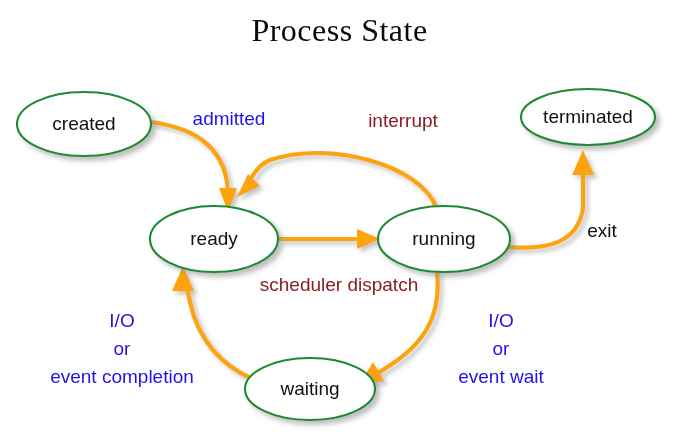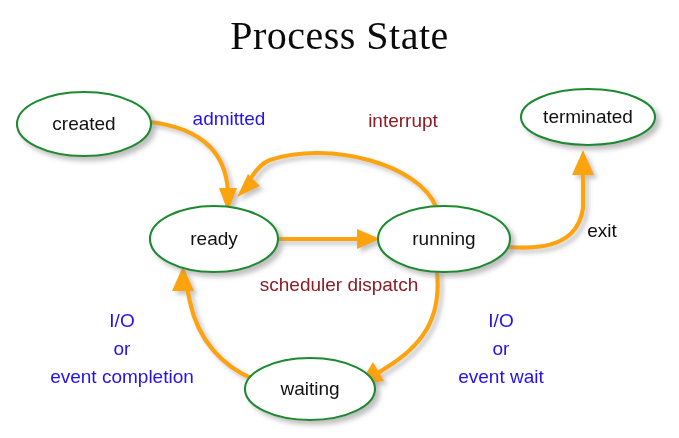--- a/index.html
+++ b/index.html
@@ -22,21 +22,21 @@
     width: 679px;
     height: 438px;
   }
   .page-title {
     position: absolute;
     left: 0;
     top: 12px;
     width: 679px;
     text-align: center;
     font-family: "Liberation Serif", serif;
-    font-size: 40px;
+    font-size: 32px;
     color: #0a0a0a;
     letter-spacing: 0.5px;
     white-space: nowrap;
   }
   .node-label {
     font-family: "Liberation Sans", sans-serif;
     font-size: 19px;
     fill: #111111;
     text-anchor: middle;
     dominant-baseline: middle;

